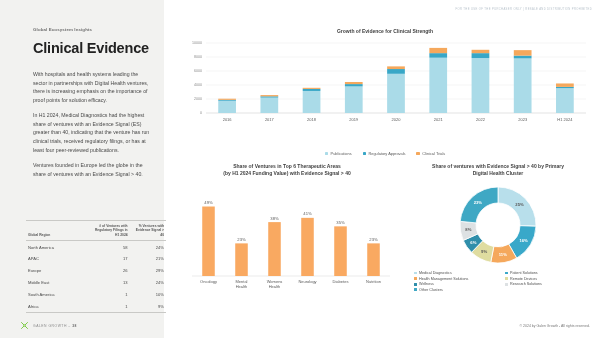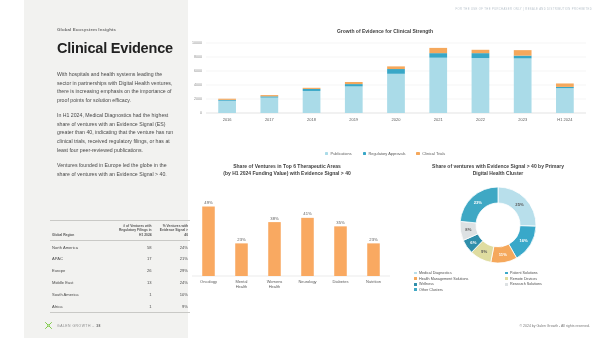--- a/index.html
+++ b/index.html
@@ -16,21 +16,20 @@
   .top-note{
     position:absolute;top:8px;right:8px;
     font-size:2.7px;letter-spacing:.38px;color:#b9c3cc;
     text-transform:uppercase;white-space:nowrap;
   }
 
   
   .left-panel{
     position:absolute;left:0;top:0;width:164px;height:338px;
     background:#f2f2f0;
-    margin-left:24px;
   }
   .eyebrow{
     position:absolute;left:33px;top:27px;
     font-size:4.4px;color:#6f6f6f;letter-spacing:.12px;font-weight:600;
   }
   .headline{
     position:absolute;left:33px;top:40px;
     font-size:14.5px;font-weight:700;color:#222;letter-spacing:-.2px;
   }
   .body-copy{

